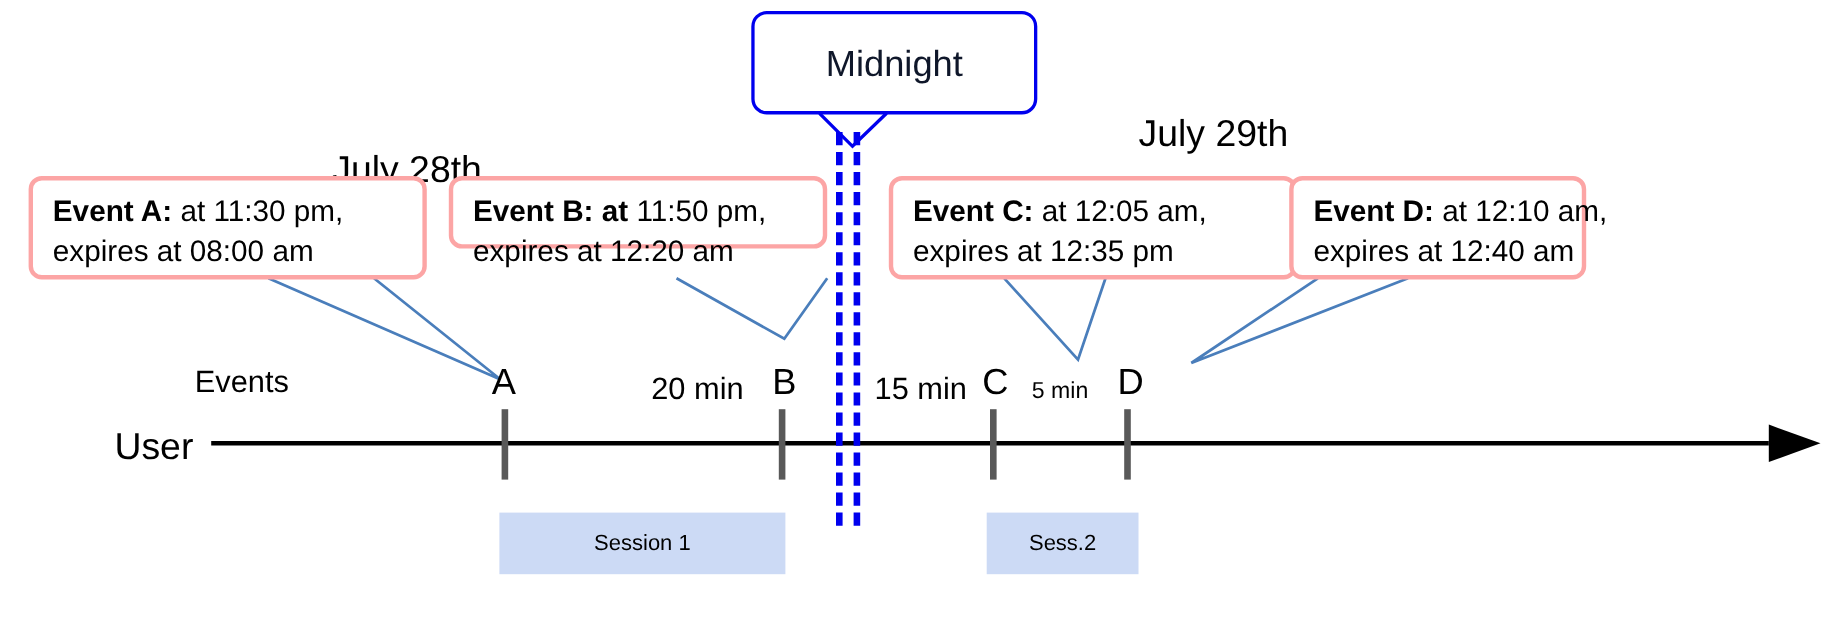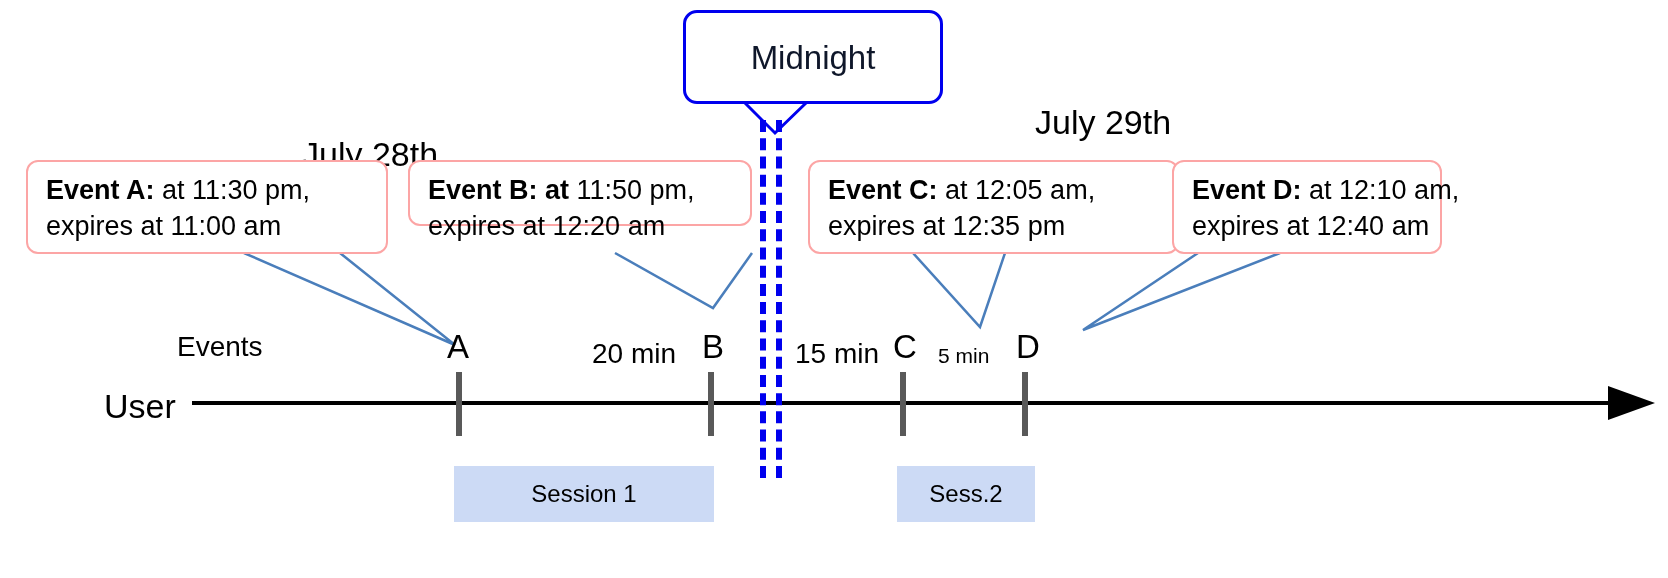--- a/index.html
+++ b/index.html
@@ -21,21 +21,21 @@
     top: 0;
     width: 1668px;
     height: 578px;
     pointer-events: none;
   }
 
   
   .callout {
     position: absolute;
     box-sizing: border-box;
-    border: 2px solid #fca5a5;
+    border: 4px solid #fca5a5;
     border-radius: 12px;
     background: #ffffff;
     color: #000000;
     font-size: 27px;
     line-height: 1.35;
     padding: 10px 14px 10px 18px;
     white-space: nowrap;
   }
   .callout b { font-weight: bold; }
 
@@ -74,21 +74,21 @@
   }
 
   
   .session {
     position: absolute;
     box-sizing: border-box;
     background: #ccdaf5;
     display: flex;
     align-items: center;
     justify-content: center;
-    font-size: 24px;
+    font-size: 20px;
     color: #000000;
   }
 
   
   .midnight-dash {
     position: absolute;
     width: 0;
     border-left: 6px dashed #0000ee;
   }
 </style>
@@ -130,21 +130,21 @@
   </div>
 
   <div class="midnight-dash" style="left:760px; top:120px; height:358px;"></div>
   <div class="midnight-dash" style="left:776px; top:120px; height:358px;"></div>
 
   <div class="lbl date-label" style="left:302px; top:103px;margin-top:32px;">July 28th</div>
   <div class="lbl date-label" style="left:1035px; top:103px;">July 29th</div>
 
   <div class="callout" style="left:26px; top:160px; width:362px; height:94px;">
     <span><b>Event A:</b><span> at 11:30 pm,</span></span><br>
-    <span>expires at 11:00 am</span>
+    <span>expires at 08:00 am</span>
   </div>
 
   <div class="callout" style="left:408px; top:160px; width:344px; height:66px;">
     <span><b>Event B: at</b><span> 11:50 pm,</span></span><br>
     <span>expires at 12:20 am</span>
   </div>
 
   <div class="callout" style="left:808px; top:160px; width:371px; height:94px;">
     <span><b>Event C:</b><span> at 12:05 am,</span></span><br>
     <span>expires at 12:35 pm</span>

